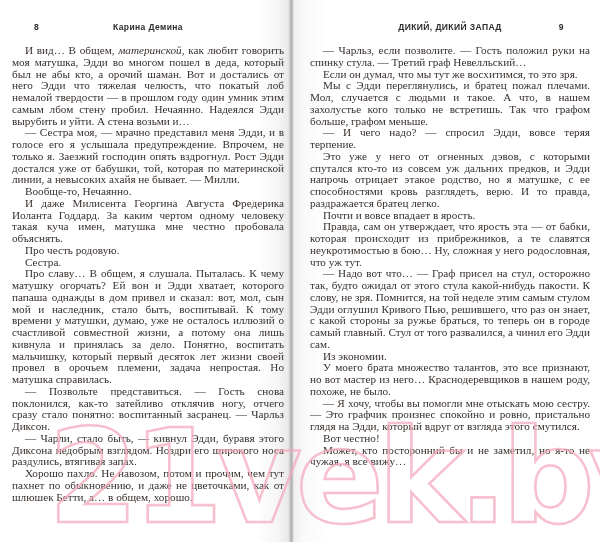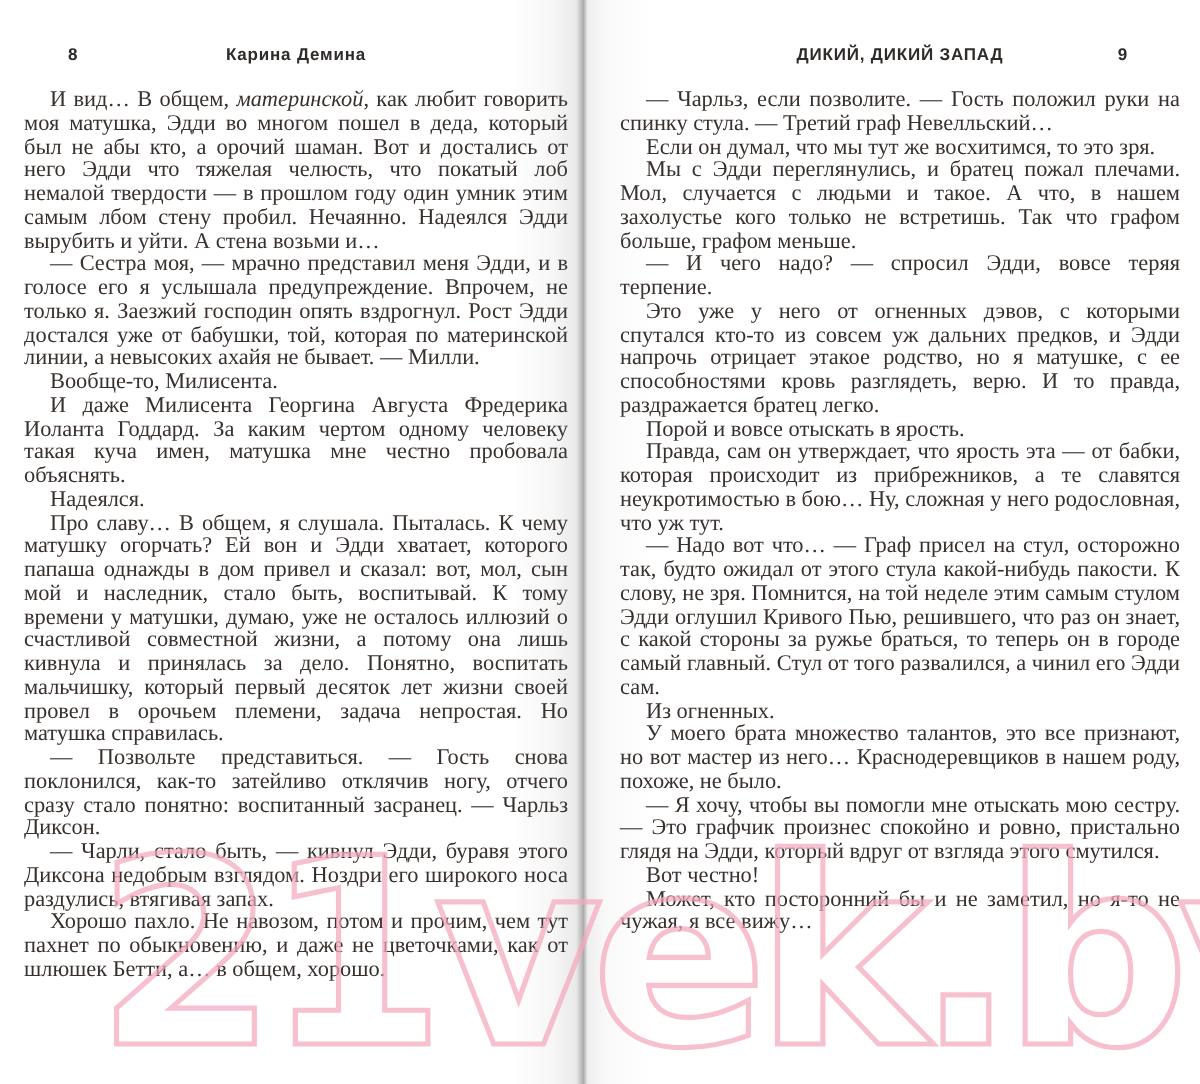--- a/index.html
+++ b/index.html
@@ -96,45 +96,46 @@
 <div class="spread">
 
   <div class="page left">
     <div class="running-head">
       <span class="rh-num">8</span>
       <span class="rh-title">Карина Демина</span>
     </div>
     <div class="body-text">
         <p class="para">И вид… В общем, <i>материнской</i>, как любит говорить моя матушка, Эдди во многом пошел в деда, который был не абы кто, а орочий шаман. Вот и достались от него Эдди что тяжелая челюсть, что покатый лоб немалой твердости — в прошлом году один умник этим самым лбом стену пробил. Нечаянно. Надеялся Эдди вырубить и уйти. А стена возьми и…</p>
         <p class="para">— Сестра моя, — мрачно представил меня Эдди, и в голосе его я услышала предупреждение. Впрочем, не только я. Заезжий господин опять вздрогнул. Рост Эдди достался уже от бабушки, той, которая по материнской линии, а невысоких ахайя не бывает. — Милли.</p>
-        <p class="para">Вообще-то, Милисента.</p>
+        <p class="para">Вообще-то, Нечаянно.</p>
         <p class="para">И даже Милисента Георгина Августа Фредерика Иоланта Годдард. За каким чертом одному человеку такая куча имен, матушка мне честно пробовала объяснять.</p>
-        <p class="para">Надеялся.</p>
+        <p class="para">Про честь родовую.</p>
+        <p class="para">Сестра.</p>
         <p class="para">Про славу… В общем, я слушала. Пыталась. К чему матушку огорчать? Ей вон и Эдди хватает, которого папаша однажды в дом привел и сказал: вот, мол, сын мой и наследник, стало быть, воспитывай. К тому времени у матушки, думаю, уже не осталось иллюзий о счастливой совместной жизни, а потому она лишь кивнула и принялась за дело. Понятно, воспитать мальчишку, который первый десяток лет жизни своей провел в орочьем племени, задача непростая. Но матушка справилась.</p>
         <p class="para">— Позвольте представиться. — Гость снова поклонился, как-то затейливо отклячив ногу, отчего сразу стало понятно: воспитанный засранец. — Чарльз Диксон.</p>
         <p class="para">— Чарли, стало быть, — кивнул Эдди, буравя этого Диксона недобрым взглядом. Ноздри его широкого носа раздулись, втягивая запах.</p>
         <p class="para">Хорошо пахло. Не навозом, потом и прочим, чем тут пахнет по обыкновению, и даже не цветочками, как от шлюшек Бетти, а… в общем, хорошо.</p>
       </div>
   </div>
 
   <div class="page right">
     <div class="running-head">
       <span class="rh-title">ДИКИЙ, ДИКИЙ ЗАПАД</span>
       <span class="rh-num">9</span>
     </div>
     <div class="body-text">
         <p class="para">— Чарльз, если позволите. — Гость положил руки на спинку стула. — Третий граф Невелльский…</p>
         <p class="para">Если он думал, что мы тут же восхитимся, то это зря.</p>
         <p class="para">Мы с Эдди переглянулись, и братец пожал плечами. Мол, случается с людьми и такое. А что, в нашем захолустье кого только не встретишь. Так что графом больше, графом меньше.</p>
         <p class="para">— И чего надо? — спросил Эдди, вовсе теряя терпение.</p>
         <p class="para">Это уже у него от огненных дэвов, с которыми спутался кто-то из совсем уж дальних предков, и Эдди напрочь отрицает этакое родство, но я матушке, с ее способностями кровь разглядеть, верю. И то правда, раздражается братец легко.</p>
-        <p class="para">Порой и вовсе отыскать в ярость.</p>
+        <p class="para">Почти и вовсе впадает в ярость.</p>
         <p class="para">Правда, сам он утверждает, что ярость эта — от бабки, которая происходит из прибрежников, а те славятся неукротимостью в бою… Ну, сложная у него родословная, что уж тут.</p>
         <p class="para">— Надо вот что… — Граф присел на стул, осторожно так, будто ожидал от этого стула какой-нибудь пакости. К слову, не зря. Помнится, на той неделе этим самым стулом Эдди оглушил Кривого Пью, решившего, что раз он знает, с какой стороны за ружье браться, то теперь он в городе самый главный. Стул от того развалился, а чинил его Эдди сам.</p>
-        <p class="para">Из огненных.</p>
+        <p class="para">Из экономии.</p>
         <p class="para">У моего брата множество талантов, это все признают, но вот мастер из него… Краснодеревщиков в нашем роду, похоже, не было.</p>
         <p class="para">— Я хочу, чтобы вы помогли мне отыскать мою сестру. — Это графчик произнес спокойно и ровно, пристально глядя на Эдди, который вдруг от взгляда этого смутился.</p>
         <p class="para">Вот честно!</p>
         <p class="para">Может, кто посторонний бы и не заметил, но я-то не чужая, я все вижу…</p>
       </div>
   </div>
 
 </div>
 
 <div class="spine"></div>

